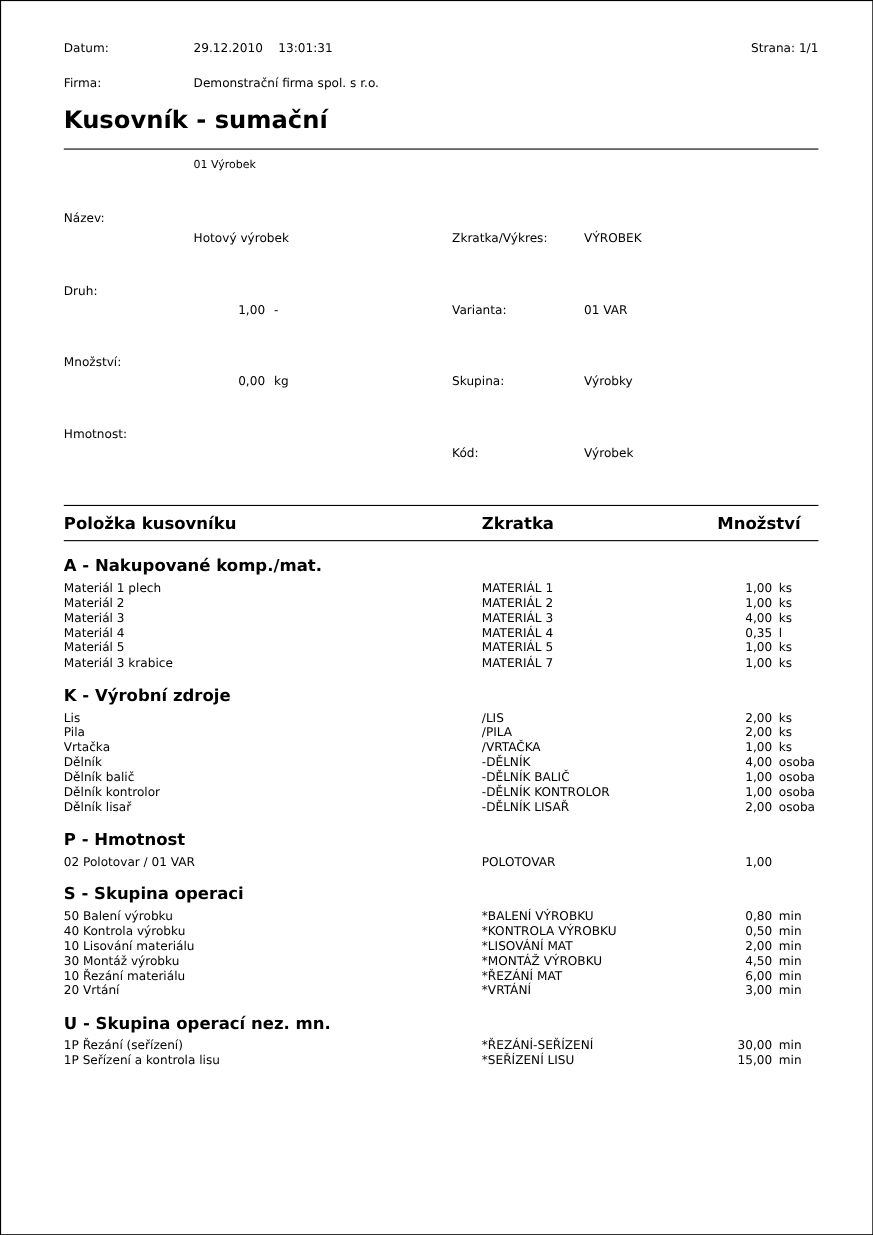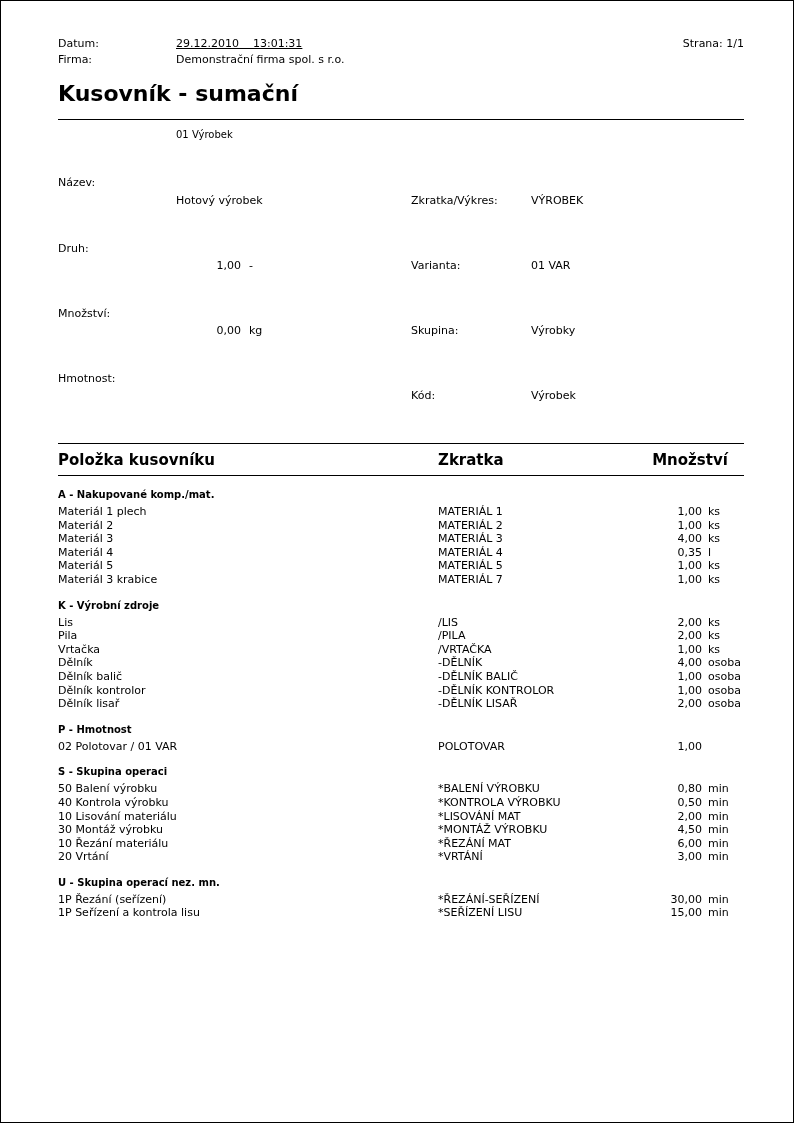--- a/index.html
+++ b/index.html
@@ -21,25 +21,25 @@
     padding: 36px 49px 0 57px;
   }
   .doc-header {
     display: flex;
     justify-content: space-between;
     align-items: flex-start;
   }
   .hdr-grid {
     display: grid;
     grid-template-columns: 118px auto;
-    row-gap: 2px;
+    row-gap: 18px;
     font-size: 11px;
     line-height: 14px;
   }
-  .pre { white-space: pre; text-decoration: underline; }
+  .pre { white-space: pre; }
   .strana {
     font-size: 11px;
     line-height: 14px;
   }
   .report-title {
     text-align: left;
     font-size: 22px;
     font-weight: bold;
     margin-top: 14px;
   }
@@ -72,21 +72,21 @@
     font-size: 15px;
     font-weight: bold;
     padding: 7px 0 6px;
   }
   .thead .right {
     text-align: center;
     padding-right: 6px;
   }
   .section-title {
     font-weight: bold;
-    font-size: 10px;
+    font-size: 15px;
     margin: 13px 0 5px;
   }
   .trow {
     display: grid;
     grid-template-columns: 380px 202px 62px 44px;
     font-size: 11px;
     line-height: 13.6px;
   }
   .cqty  { text-align: right; }
   .cunit { padding-left: 6px; }

